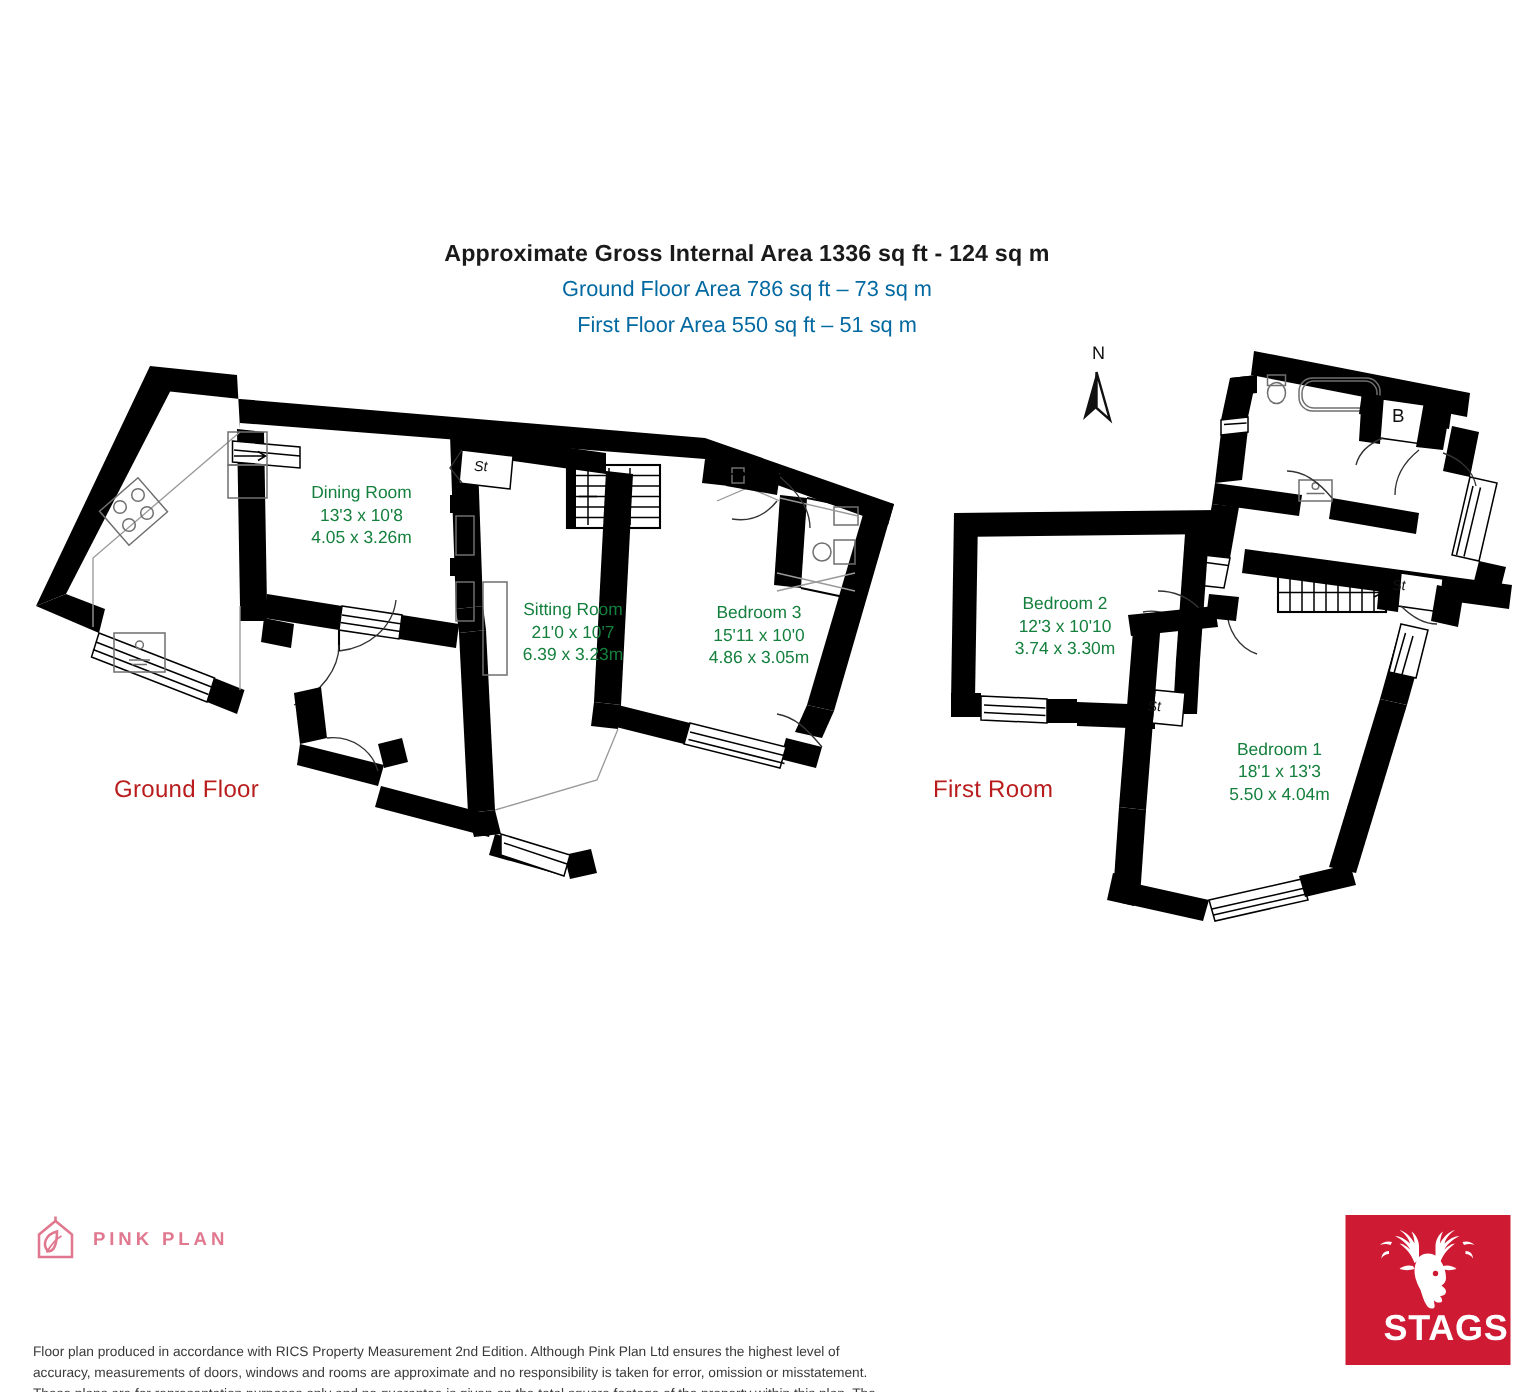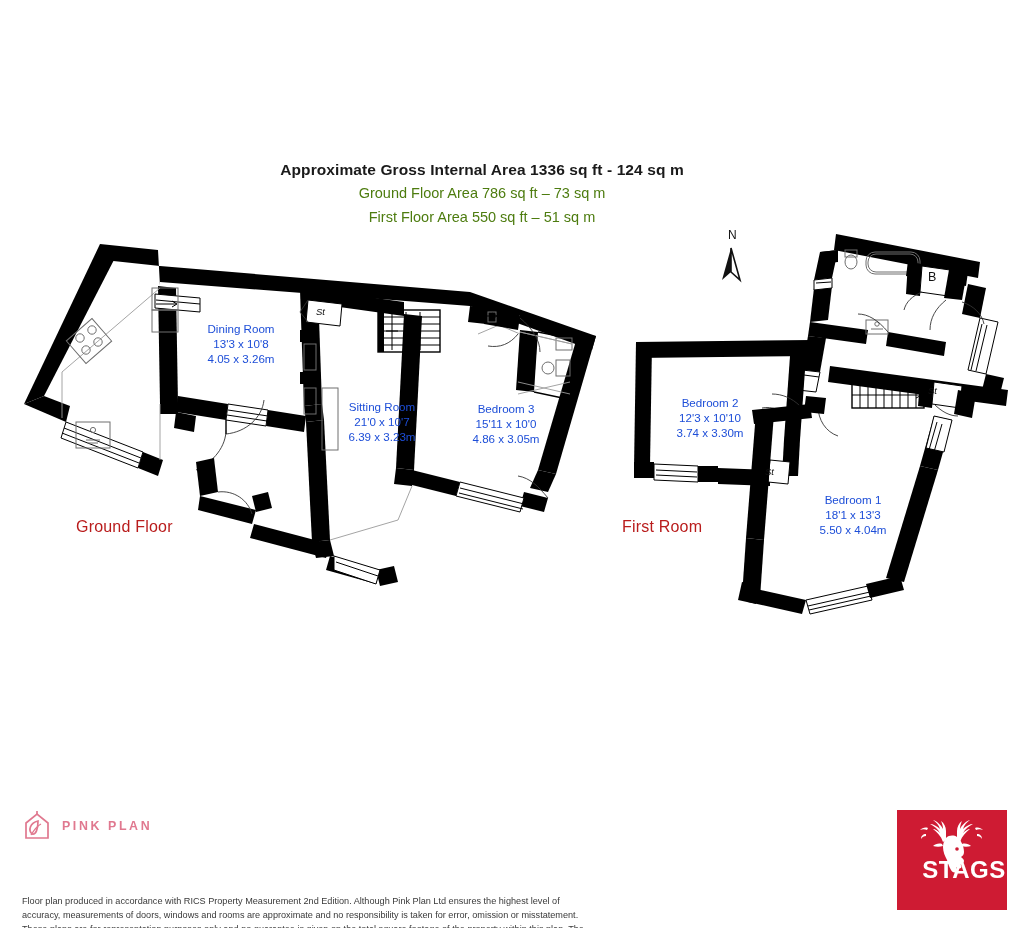--- a/index.html
+++ b/index.html
@@ -7,52 +7,52 @@
     width:1024px;height:928px;
     background:#ffffff;
     font-family:"Liberation Sans", sans-serif;
     color:#231f20;
     position:relative;
     overflow:hidden;
   }
   .page{position:absolute;inset:0;}
 
   
-  .titleblock{position:absolute;left:0;top:158px;width:964px;text-align:center;}
+  .titleblock{position:absolute;left:16px;top:158px;width:964px;text-align:center;}
   .t-main{font-size:15.5px;font-weight:bold;letter-spacing:.1px;color:#1a1a1a;line-height:1.55;}
-  .t-sub{font-size:14.5px;font-weight:normal;color:#4d7c0f;line-height:1.62;}
+  .t-sub{font-size:14.5px;font-weight:normal;color:#0369a1;line-height:1.62;}
 
   
   .floor-caption{position:absolute;font-size:16px;color:#b91c1c;letter-spacing:.2px;}
   #cap-ground{left:76px;top:518px;}
   #cap-first{left:622px;top:518px;}
 
   
-  .room{position:absolute;text-align:center;line-height:1.28;color:#1d4ed8;}
+  .room{position:absolute;text-align:center;line-height:1.28;color:#15803d;}
   .room .rn{font-size:11.6px;}
   .room .rd{font-size:11.6px;}
 
   
   svg.plan{position:absolute;left:0;top:0;width:1024px;height:928px;pointer-events:none;}
 
   
   .tag{position:absolute;font-size:9.5px;color:#111;font-style:italic;}
   .tagB{position:absolute;font-size:12.5px;color:#111;font-weight:normal;}
   .ntag{position:absolute;font-size:12px;color:#111;}
 
   
   .pinkplan{position:absolute;left:22px;top:810px;display:flex;align-items:center;gap:10px;}
   .pp-text{font-size:12.4px;letter-spacing:2.6px;color:#e0788f;font-weight:bold;text-align:right;}
 
   
   .disclaimer{position:absolute;left:22px;top:855px;width:570px;font-size:9.15px;line-height:1.52;color:#3a3a3a;text-align:left;margin-top:40px;}
 
   
   .stags{position:absolute;left:897px;top:810px;width:110px;height:100px;background:#ce1b33;}
-  .stags-word{position:absolute;left:0;right:0;bottom:26px;text-align:center;color:#fff;font-size:24px;font-weight:bold;letter-spacing:.5px;font-family:"Liberation Sans", sans-serif;margin-left:24px;}
+  .stags-word{position:absolute;left:0;right:0;bottom:10px;text-align:center;color:#fff;font-size:24px;font-weight:bold;letter-spacing:.5px;font-family:"Liberation Sans", sans-serif;margin-left:24px;}
   .stag-svg{position:absolute;left:50%;top:6px;transform:translateX(-50%);}
 </style>
 </head>
 <body>
 
 <div class="page">
 
   <div class="titleblock">
     <div class="t-main">Approximate Gross Internal Area 1336 sq ft - 124 sq m</div>
     <div class="t-sub">Ground Floor Area 786 sq ft – 73 sq m</div>

